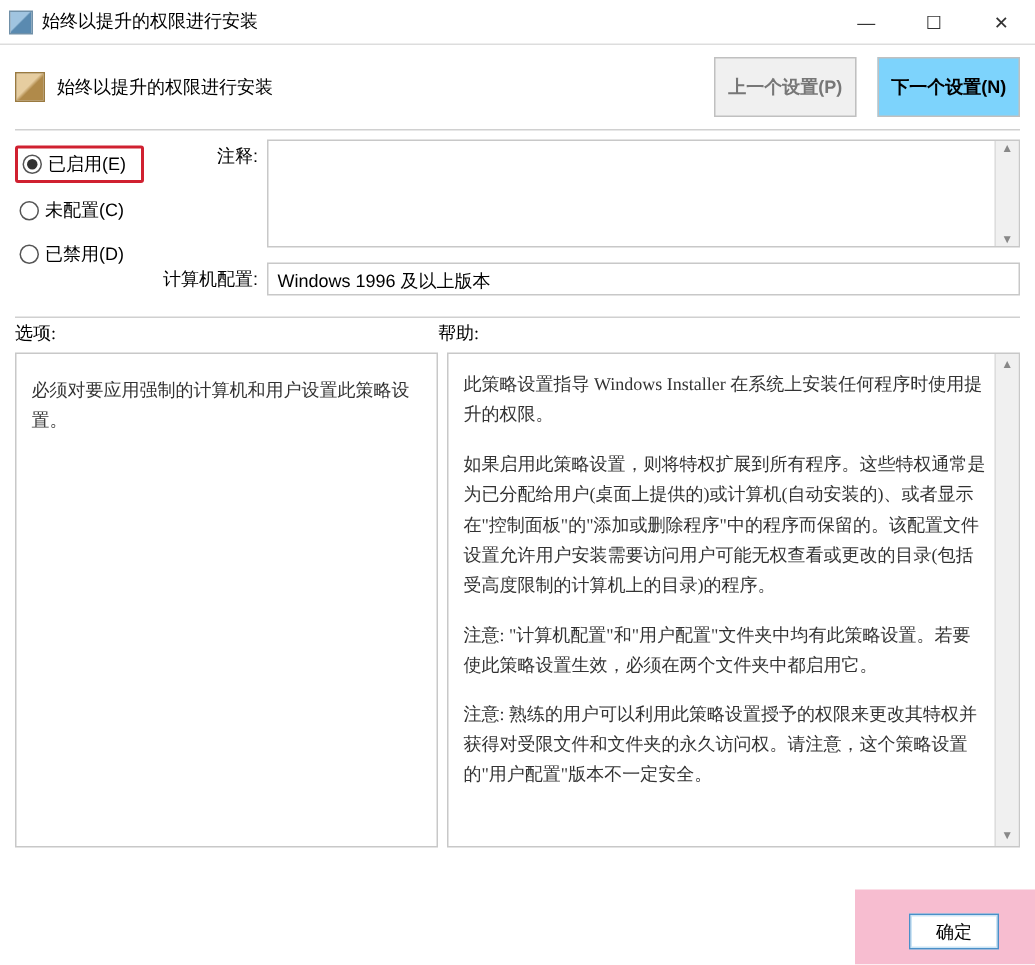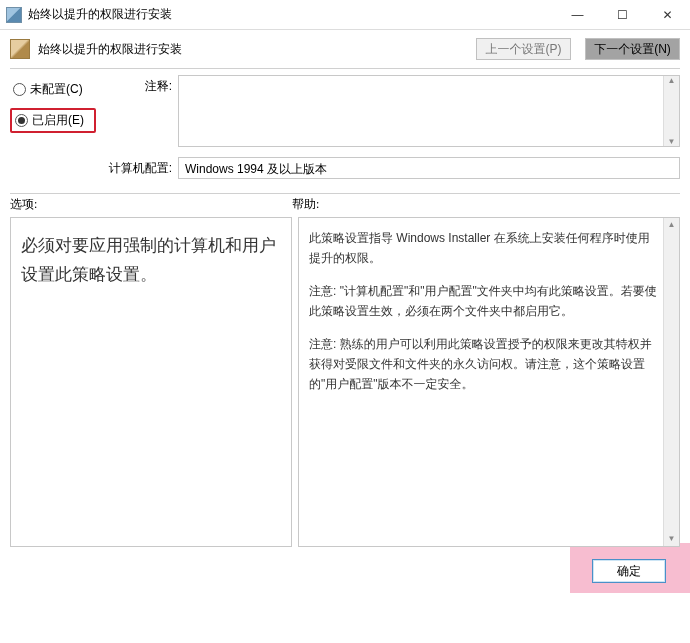--- a/index.html
+++ b/index.html
@@ -38,29 +38,30 @@
       padding: 8px 10px;
       gap: 8px;
     }
     .sub-icon {
       width: 20px; height: 20px;
       background: linear-gradient(135deg,#e6cda0 45%,#b08a4a 55%);
       border:1px solid #9a7a40;
     }
     .sub-title { flex: 1; font-size: 12px; }
     .nav-btn {
-      width: 95px; height: 22px;
+      width: 95px; height: 40px;
       border: 1px solid #c0c0c0;
       background: #f0f0f0;
       color: #777;
       font-size: 12px;
       display: inline-flex; align-items:center; justify-content:center;
       margin-left: 6px;
+      font-weight: bold;
     }
-    .nav-btn.enabled { color:#000; background:#a3a3a3; }
+    .nav-btn.enabled { color:#000; background:#7dd3fc; }
     .hr { border-top:1px solid #d0d0d0; margin: 0 10px; }
     .top-area {
       display: flex;
       padding: 6px 10px 14px 10px;
       gap: 12px;
     }
     .radio-col { width: 86px; display: flex; flex-direction: column; gap: 8px; padding-top:4px;}
     .radio-item { display: flex; align-items: center; gap: 4px; cursor: default; padding:2px 3px;}
     .radio-item.highlight { border:2px solid #d02030; border-radius:2px; }
     .radio { width:13px; height:13px; border:1px solid #555; border-radius:50%; display:flex;align-items:center;justify-content:center;}
@@ -75,36 +76,37 @@
     .scroll-stub { position:absolute; right:0; top:0; width:16px; height:100%; background:#f0f0f0; border-left:1px solid #ddd; display:flex; flex-direction:column; justify-content:space-between; align-items:center; font-size:8px; color:#888;}
     .platform-box {
       flex:1; height:22px; border:1px solid #c8c8c8; background:#fff;
       padding:3px 6px; font-size:12px;
     }
     .labels-row { display:flex; padding:2px 10px 4px 10px;font-family:Liberation Serif, serif;}
     .labels-row .l1{ width:282px; }
     .lower { display:flex; padding:0 10px; gap:6px; height:330px;}
     .options-box {
       width:282px; border:1px solid #c8c8c8; background:#fff;
-      padding:14px 10px; font-size:17px; color:#333; line-height:1.7;
+      padding:14px 10px; font-size:12px; color:#333; line-height:1.7;
     }
     .help-box {
       flex:1; border:1px solid #c8c8c8; background:#fff;
       position:relative; padding:10px 22px 10px 10px; font-size:12px; color:#333; line-height:1.7;
       overflow:hidden;
     }
-    .help-box p { margin-bottom:12px; }
+    .help-box p { margin-bottom:12px;font-family:Liberation Serif, serif; }
     .footer {
       display:flex; justify-content:flex-end; gap:8px;
       padding:12px 24px 0 0; position:relative;
     }
     .ok-btn {
-      width:74px; height:24px; border:1px solid #4a90c8; background:#fff;
+      width:60px; height:24px; border:1px solid #4a90c8; background:#fff;
       font-size:12px; display:flex;align-items:center;justify-content:center;
       box-shadow: inset 0 0 0 1px #cde5f5;
+      margin-top: 32px;
     }
     .pink-block{ position:absolute; right:0; bottom:-10px; width:120px; height:50px; background:#f7bdd0; z-index:-1;}
   </style>
 </head>
 <body>
 
 <div class="titlebar">
   <div class="titlebar-icon"></div>
   <div class="titlebar-text">始终以提升的权限进行安装</div>
   <div class="titlebar-btns">
@@ -117,61 +119,66 @@
 <div class="subheader">
   <div class="sub-icon"></div>
   <div class="sub-title">始终以提升的权限进行安装</div>
   <button class="nav-btn">上一个设置(P)</button>
   <button class="nav-btn enabled">下一个设置(N)</button>
 </div>
 <div class="hr"></div>
 
 <div class="top-area">
   <div class="radio-col">
+    <div class="radio-item highlight">
+      <span class="radio on"></span>
+      <span>已启用(E)</span>
+    </div>
     <div class="radio-item">
       <span class="radio"></span>
       <span>未配置(C)</span>
     </div>
-    <div class="radio-item highlight">
-      <span class="radio on"></span>
-      <span>已启用(E)</span>
+    <div class="radio-item">
+      <span class="radio"></span>
+      <span>已禁用(D)</span>
     </div>
   </div>
   <div class="fields-col">
     <div class="field-row">
       <div class="field-label">注释:</div>
       <div class="comment-box">
         <span></span>
         <div class="scroll-stub">
             <span>▲</span>
             <span>▼</span>
           </div>
       </div>
     </div>
     <div class="field-row">
       <div class="field-label">计算机配置:</div>
       <div class="platform-box">
-        <span>Windows 1994 及以上版本</span>
+        <span>Windows 1996 及以上版本</span>
       </div>
     </div>
   </div>
 </div>
 <div class="hr"></div>
 
 <div class="labels-row">
   <div class="l1">选项:</div>
   <div>帮助:</div>
 </div>
 
 <div class="lower">
   <div class="options-box">
     <span>必须对要应用强制的计算机和用户设置此策略设置。</span>
   </div>
   <div class="help-box">
     <p>此策略设置指导 Windows Installer 在系统上安装任何程序时使用提升的权限。</p>
+    <p>如果启用此策略设置，则将特权扩展到所有程序。这些特权通常是为已分配给用户(桌面上提供的)或计算机(自动安装的)、或者显示在"控制面板"的"添加或删除程序"中的程序而保留的。该配置文件设置允许用户安装需要访问用户可能无权查看或更改的目录(包括受高度限制的计算机上的目录)的程序。</p>
     <p>注意: "计算机配置"和"用户配置"文件夹中均有此策略设置。若要使此策略设置生效，必须在两个文件夹中都启用它。</p>
     <p>注意: 熟练的用户可以利用此策略设置授予的权限来更改其特权并获得对受限文件和文件夹的永久访问权。请注意，这个策略设置的"用户配置"版本不一定安全。</p>
     <div class="scroll-stub" style="height:100%;">
         <span>▲</span>
         <span>▼</span>
       </div>
   </div>
 </div>
 
 <div class="footer">

